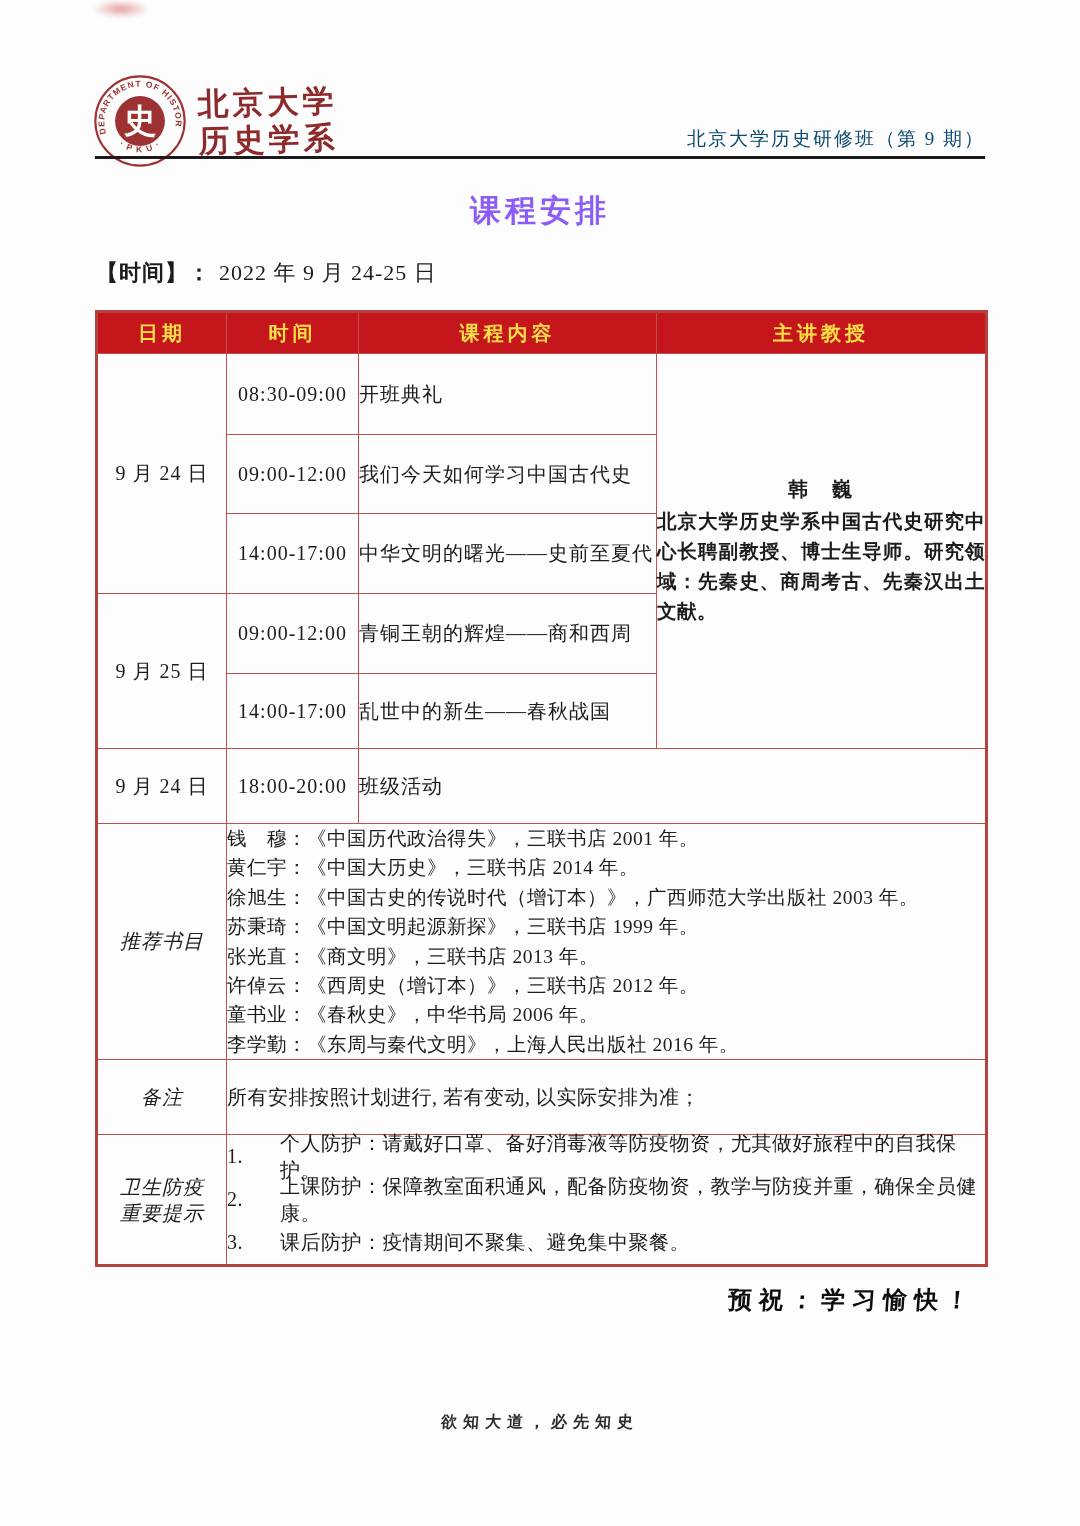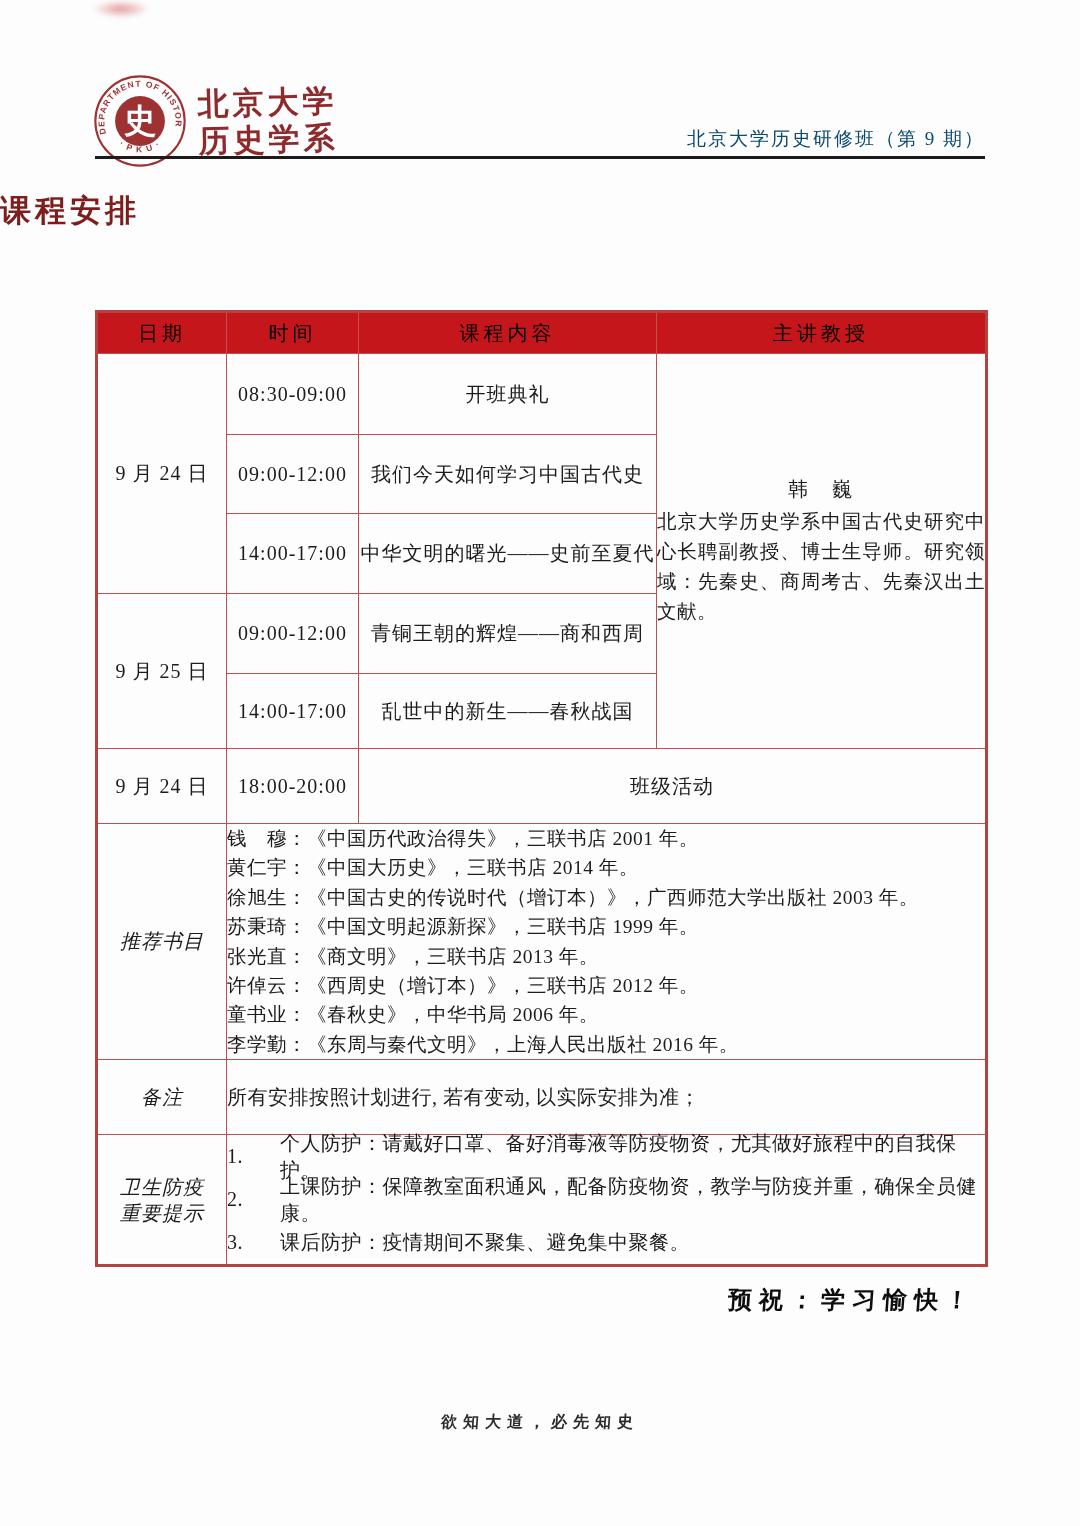--- a/index.html
+++ b/index.html
@@ -29,47 +29,48 @@
   .program-name{
     position:absolute;right:95px;top:126px;
     font-size:19px;letter-spacing:2px;color:#0c4a6e;
   }
   .header-rule{
     position:absolute;left:95px;right:95px;top:156px;height:3px;background:#1b1b1b;
   }
   
   .page-title{
     position:absolute;left:0;right:0;top:190px;
+    text-align:center;
     font-family:"Liberation Sans","DejaVu Sans",sans-serif;
-    font-weight:bold;font-size:31px;letter-spacing:4px;color:#7f1d1d;
+    font-weight:bold;font-size:31px;letter-spacing:4px;color:#8b5cf6;
   }
   .time-line{position:absolute;left:96px;top:258px;font-size:22px;}
   .time-line .lbl{
     font-family:"Liberation Sans","DejaVu Sans",sans-serif;
     font-weight:bold;letter-spacing:1px;
   }
   .time-line .val{margin-left:8px;letter-spacing:1px;}
   
   table.sched{
     position:absolute;left:95px;top:310px;width:890px;
     border-collapse:collapse;table-layout:fixed;
     border:3px solid #b34240;
     font-size:20px;
   }
   table.sched th,table.sched td{border:1px solid #c0504d;padding:0;}
   tr.h42{height:42px}tr.h81{height:81px}tr.h79{height:79px}tr.h80{height:80px}
   tr.h75{height:75px}tr.h236{height:236px}tr.h129{height:129px}
   th.col{
-    background:#c5161c;color:#000000;font-weight:normal;
+    background:#c5161c;color:#fde047;font-weight:bold;
     font-family:"Liberation Sans","DejaVu Sans",sans-serif;
     font-size:20px;letter-spacing:4px;border-color:#c5161c #c5161c #c0504d #c5161c;
   }
   td.c-date,td.c-time{text-align:center;letter-spacing:1px;}
-  td.c-content{text-align:center;padding-left:14px;white-space:nowrap;letter-spacing:1px;}
-  td.c-prof{vertical-align:middle;padding:0 7px;}
+  td.c-content{text-align:left;padding-left:14px;white-space:nowrap;letter-spacing:1px;}
+  td.c-prof{vertical-align:middle;padding:0 7px;font-weight:bold;}
   .prof-name{text-align:center;font-size:20px;letter-spacing:2px;margin-bottom:4px;}
   .prof-bio{font-size:19.5px;line-height:30px;text-align:justify;letter-spacing:.5px;}
   td.c-label{text-align:center;letter-spacing:1px;font-style:italic;}
   td.c-books{vertical-align:middle;padding-left:22px;}
   .book-line{font-size:19.5px;line-height:29.4px;white-space:nowrap;letter-spacing:.5px;}
   td.c-note{padding-left:22px;letter-spacing:.5px;}
   td.c-hyg{vertical-align:middle;padding-left:22px;}
   .hyg-label div{line-height:26px;}
   .hyg-label .l2{}
   .hyg-item{display:flex;height:43px;align-items:center;letter-spacing:.5px;}
@@ -113,20 +114,23 @@
 
   <div class="brand-name">
     <div>北京大学</div>
     <div>历史学系</div>
   </div>
 
   <div class="program-name">北京大学历史研修班（第 9 期）</div>
   <div class="header-rule"></div>
 
   <div class="page-title">课程安排</div>
+  <div class="time-line">
+    <span class="lbl">【时间】：</span><span class="val">2022 年 9 月 24-25 日</span>
+  </div>
 
   <table class="sched">
     <colgroup>
       <col style="width:130px">
         <col style="width:132px">
         <col style="width:298px">
         <col style="width:330px">
     </colgroup>
     <tbody>
         <tr class="h42">

